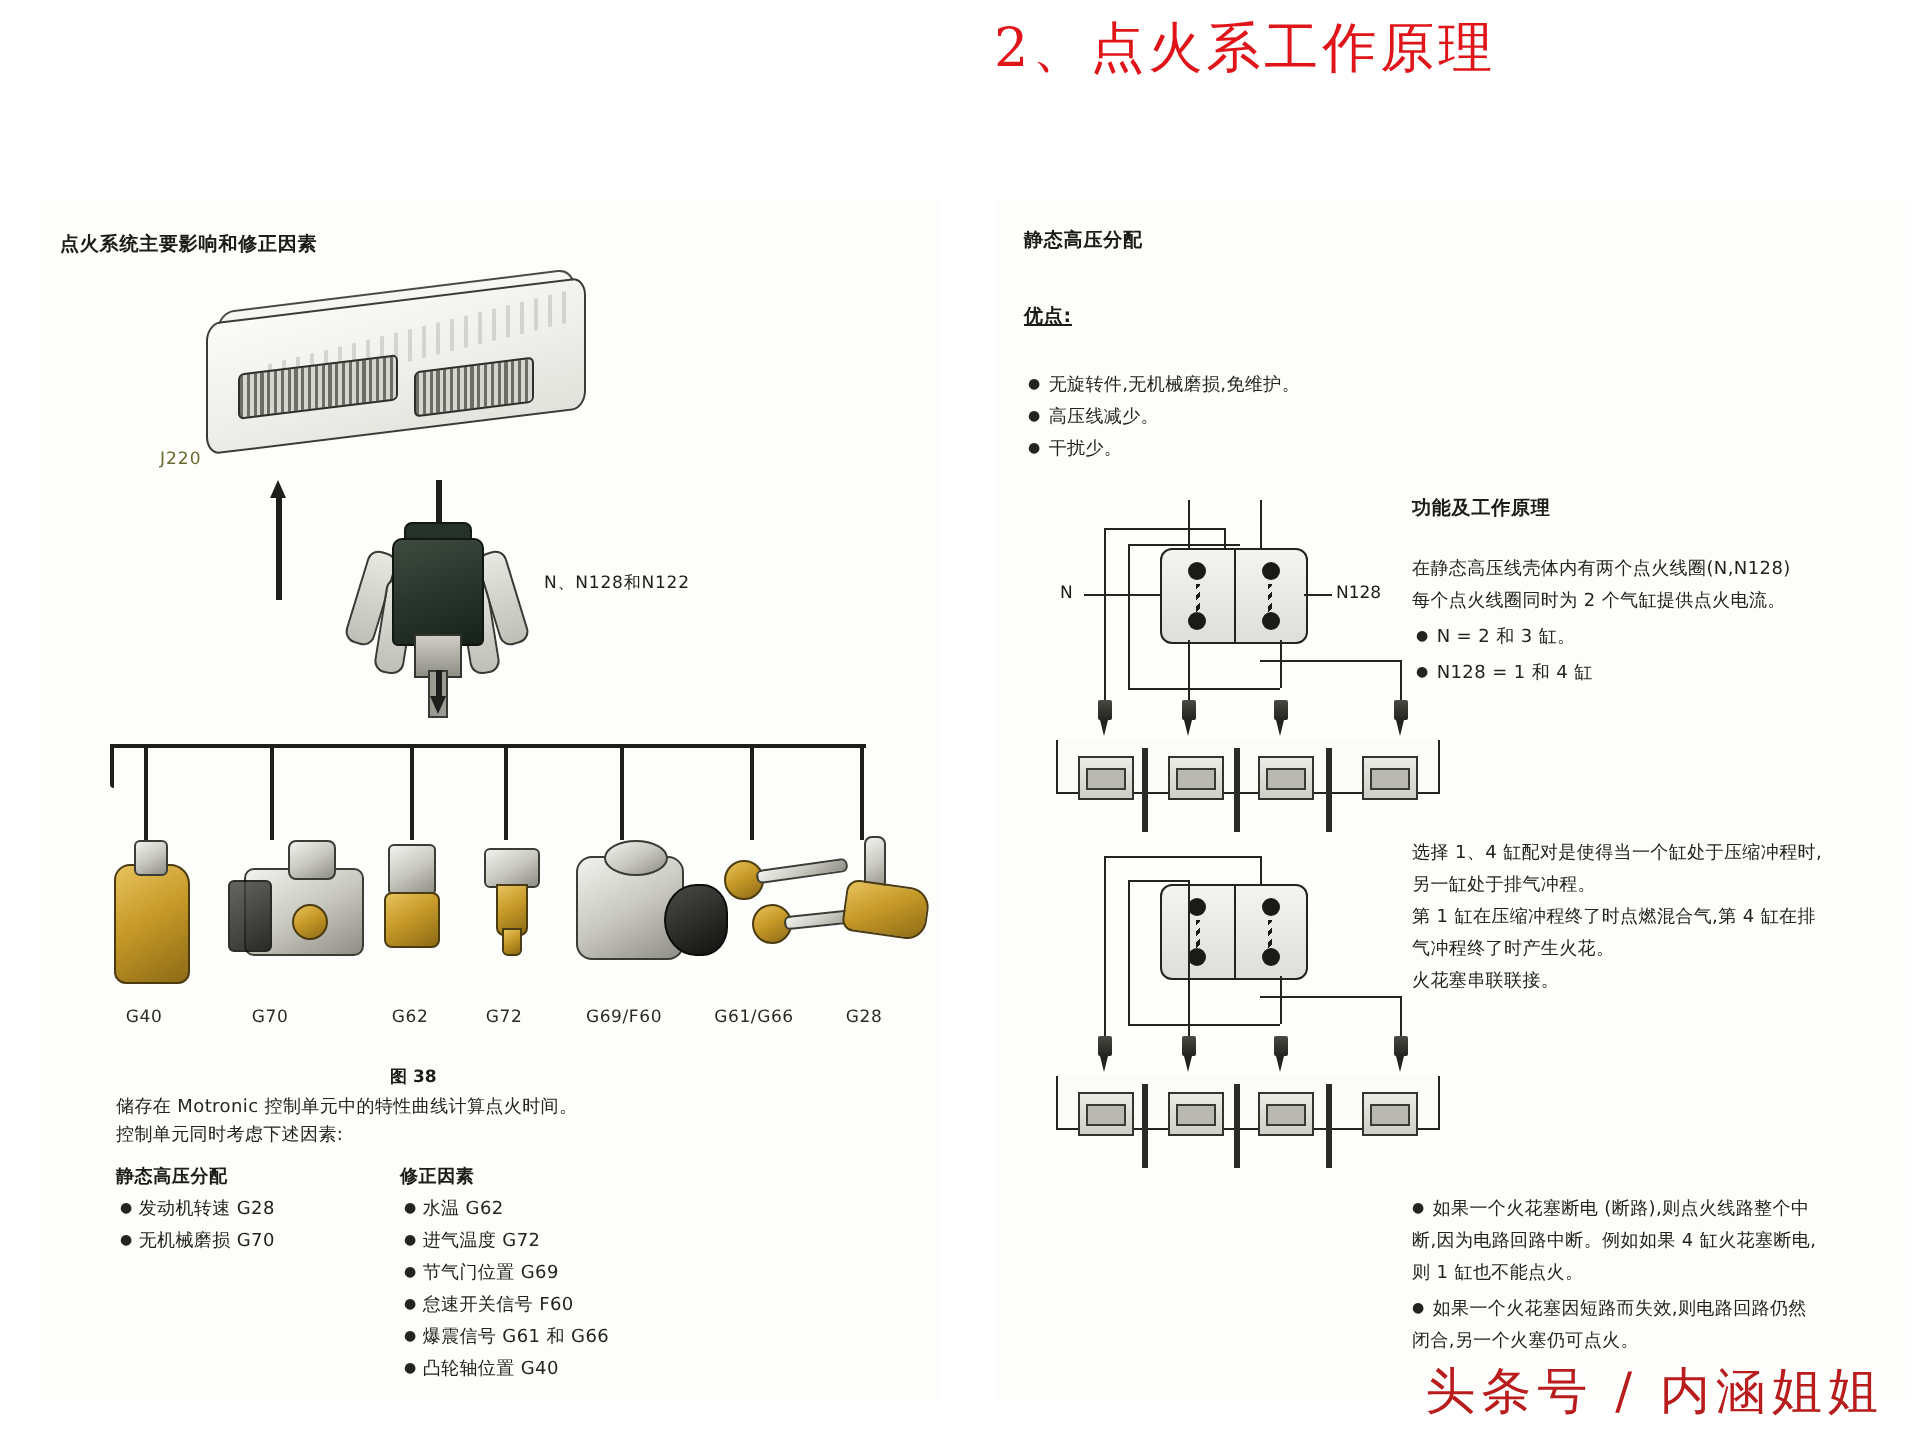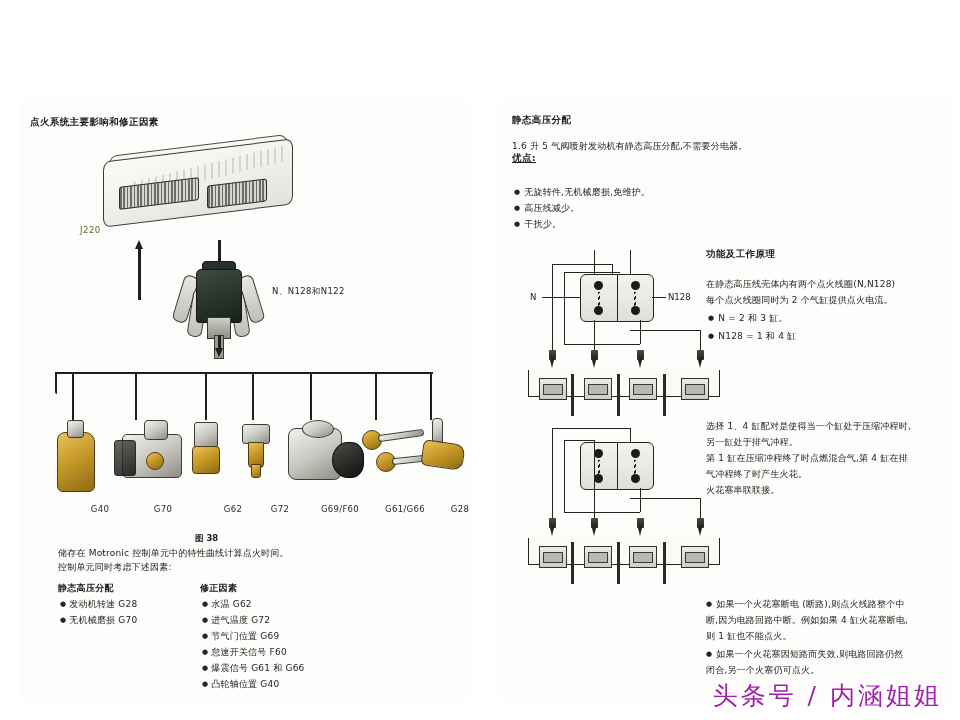--- a/index.html
+++ b/index.html
@@ -118,21 +118,21 @@
   .bus{position:absolute;background:#1e1e1c;}
   #bus-h{left:35px;top:272px;width:378px;height:2.4px;}
   #bus-v-left{left:35px;top:272px;width:2.4px;height:22px;border-radius:0 0 0 6px;}
   #bus-v-right{left:410px;top:272px;width:2.4px;height:22px;}
   .drop{position:absolute;width:2.2px;background:#1e1e1c;top:272px;height:48px;}
 
   
   .sensor{position:absolute;top:318px;}
   .s-label{
     position:absolute;top:404px;font-size:8.5px;color:#2a2a27;letter-spacing:.3px;
-    text-align:center;white-space:nowrap;transform:translateX(-50%);margin-left:28px;
+    text-align:center;white-space:nowrap;transform:translateX(-50%);
   }
 
   .gold{background:linear-gradient(150deg,#e7c25d 0%,#c79a28 45%,#8d6a15 100%);border:1.1px solid #4a3b10;}
   .steel{background:linear-gradient(150deg,#f2f2ee 0%,#c9c9c2 50%,#8e8e86 100%);border:1.1px solid #3c3c37;}
   .dark{background:linear-gradient(150deg,#4a4a46,#111110);border:1.1px solid #0c0c0b;}
 
   
   #fig-no{position:absolute;left:175px;top:433px;font-size:8.5px;font-weight:bold;color:#1c1c1a;}
   .cap{position:absolute;left:38px;font-size:9px;color:#23231f;letter-spacing:.2px;white-space:nowrap;}
   #cap-1{top:447px;}
@@ -176,31 +176,32 @@
     position:absolute;border:1.5px solid #24241f;background:#fbfbf7;border-top:none;
   }
   .cyl{position:absolute;top:8px;width:26px;height:20px;border:1.2px solid #33332d;background:linear-gradient(180deg,#ececE6,#cfcfc8);}
   .cyl .pist{position:absolute;left:3px;top:5px;right:3px;height:9px;background:#b9b9b1;border:1px solid #3a3a34;}
   .vbar{position:absolute;top:4px;width:3px;height:42px;background:#2b2b26;}
 
   
   #watermark{
     position:absolute;right:18px;bottom:8px;
     font-size:25px;letter-spacing:3px;
-    color:#a21caf;
+    color:#b91c1c;
     font-family:"DejaVu Serif","Liberation Serif",serif;
     text-shadow:1px 1px 0 #ffffff;
     white-space:nowrap;
   }
 </style>
 </head>
 <body>
 
 <div class="slide">
 
+  <div class="head" id="head-2">2、点火系工作原理</div>
 
   <div class="panel" id="panel-left">
 
     <div id="left-title" class="scan-text">点火系统主要影响和修正因素</div>
 
     <div class="ecu">
       <div class="ecu-lid"></div>
       <div class="ecu-body">
         <div class="ecu-vent"></div>
       </div>
@@ -302,21 +303,20 @@
     <div class="li" style="left:182px;top:514px;">进气温度 G72</div>
     <div class="li" style="left:182px;top:530px;">节气门位置 G69</div>
     <div class="li" style="left:182px;top:546px;">怠速开关信号 F60</div>
     <div class="li" style="left:182px;top:562px;">爆震信号 G61 和 G66</div>
     <div class="li" style="left:182px;top:578px;">凸轮轴位置 G40</div>
   </div>
 
   <div class="panel" id="panel-right">
 
     <div class="r-h" style="left:14px;top:14px;">静态高压分配</div>
-    <div class="r-t" style="left:14px;top:40px;">1.6 升 5 气阀喷射发动机有静态高压分配,不需要分电器。</div>
 
     <div class="r-h" style="left:14px;top:52px;text-decoration:underline;">优点:</div>
     <div class="r-t r-li" style="left:16px;top:86px;">无旋转件,无机械磨损,免维护。</div>
     <div class="r-t r-li" style="left:16px;top:102px;">高压线减少。</div>
     <div class="r-t r-li" style="left:16px;top:118px;">干扰少。</div>
 
     <div class="circuit" style="left:20px;top:150px;width:210px;height:145px;">
 
       <div class="coilbox" style="left:62px;top:24px;width:72px;height:46px;">
         <div class="coilhalf">

